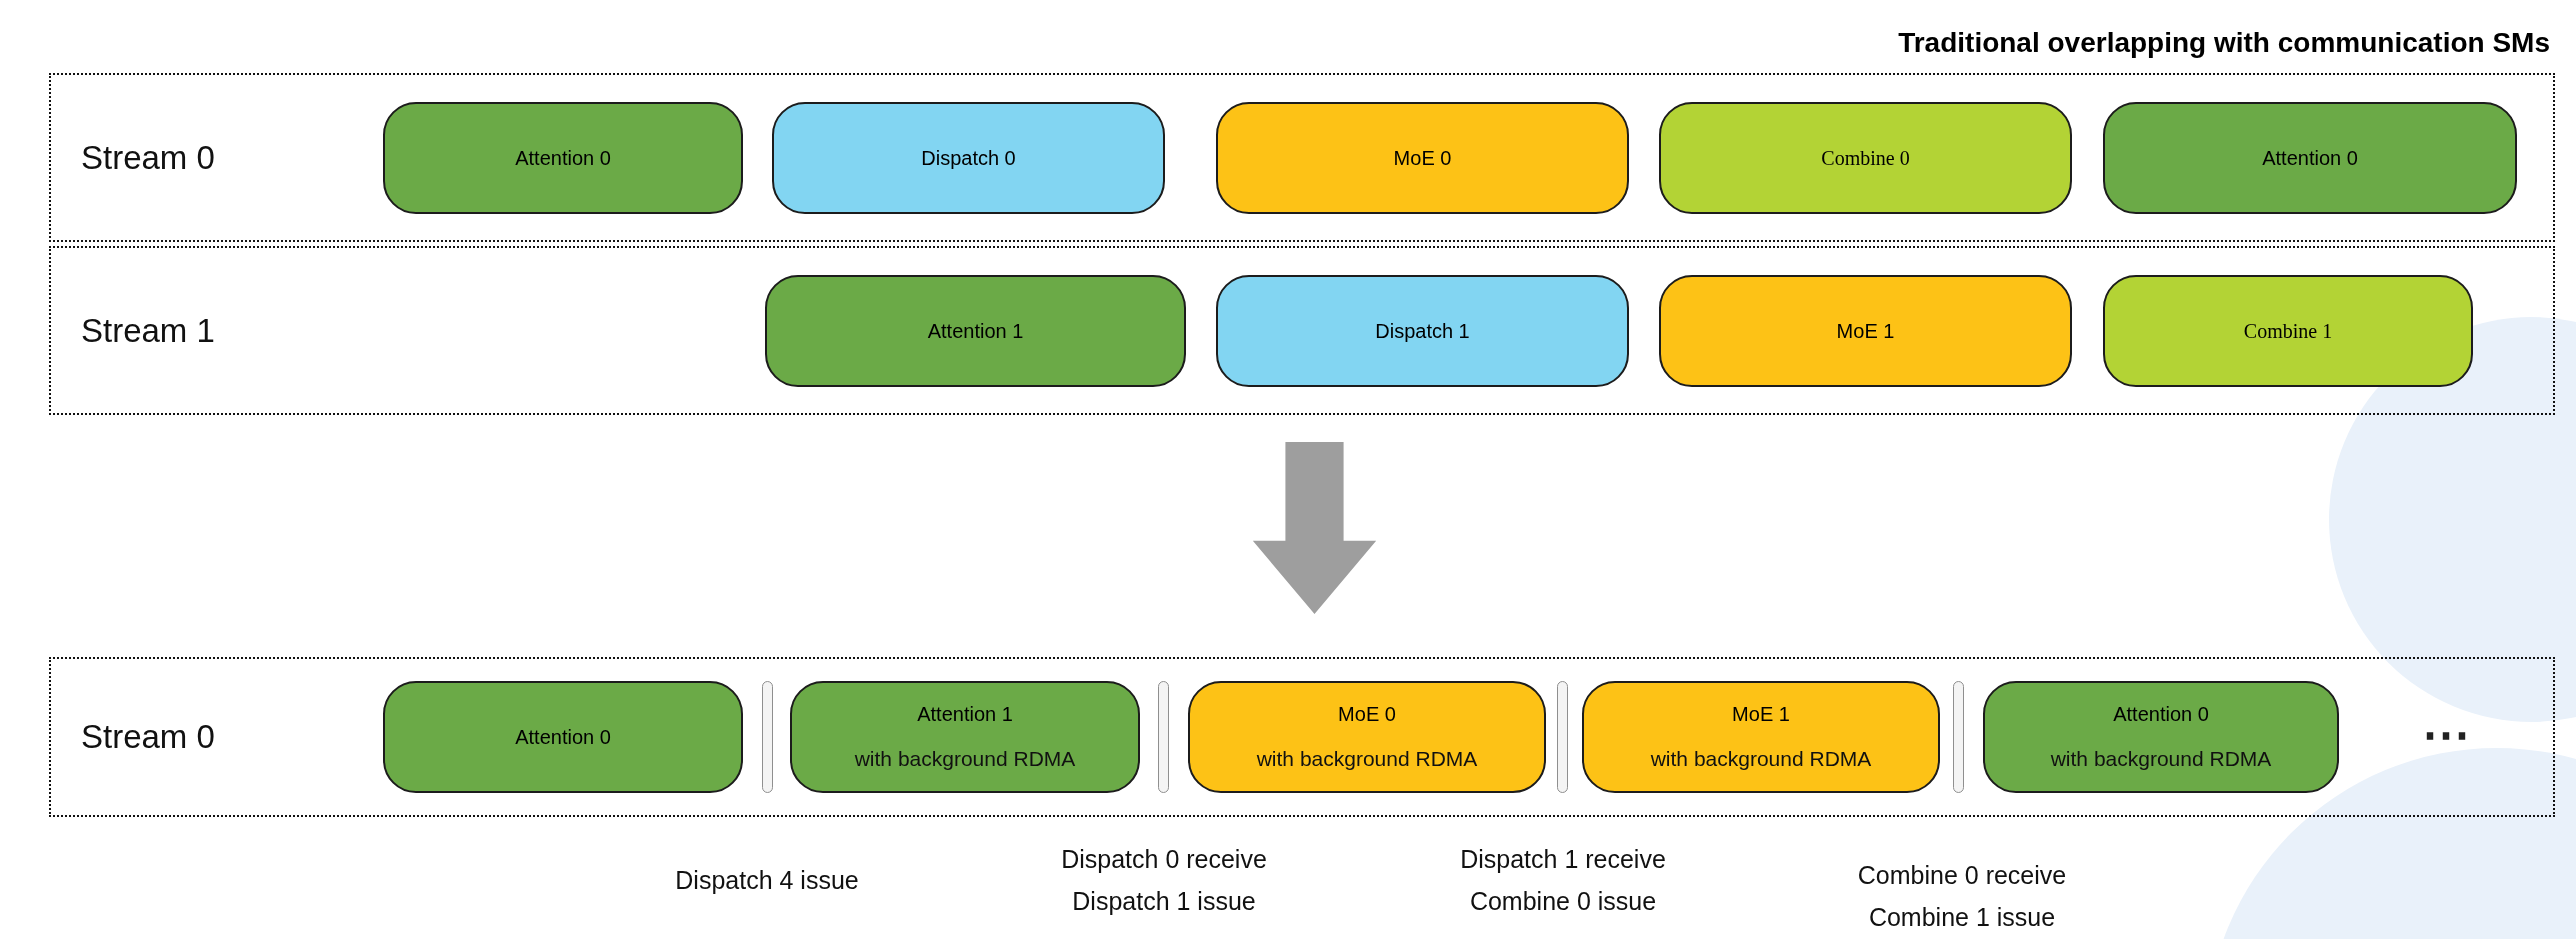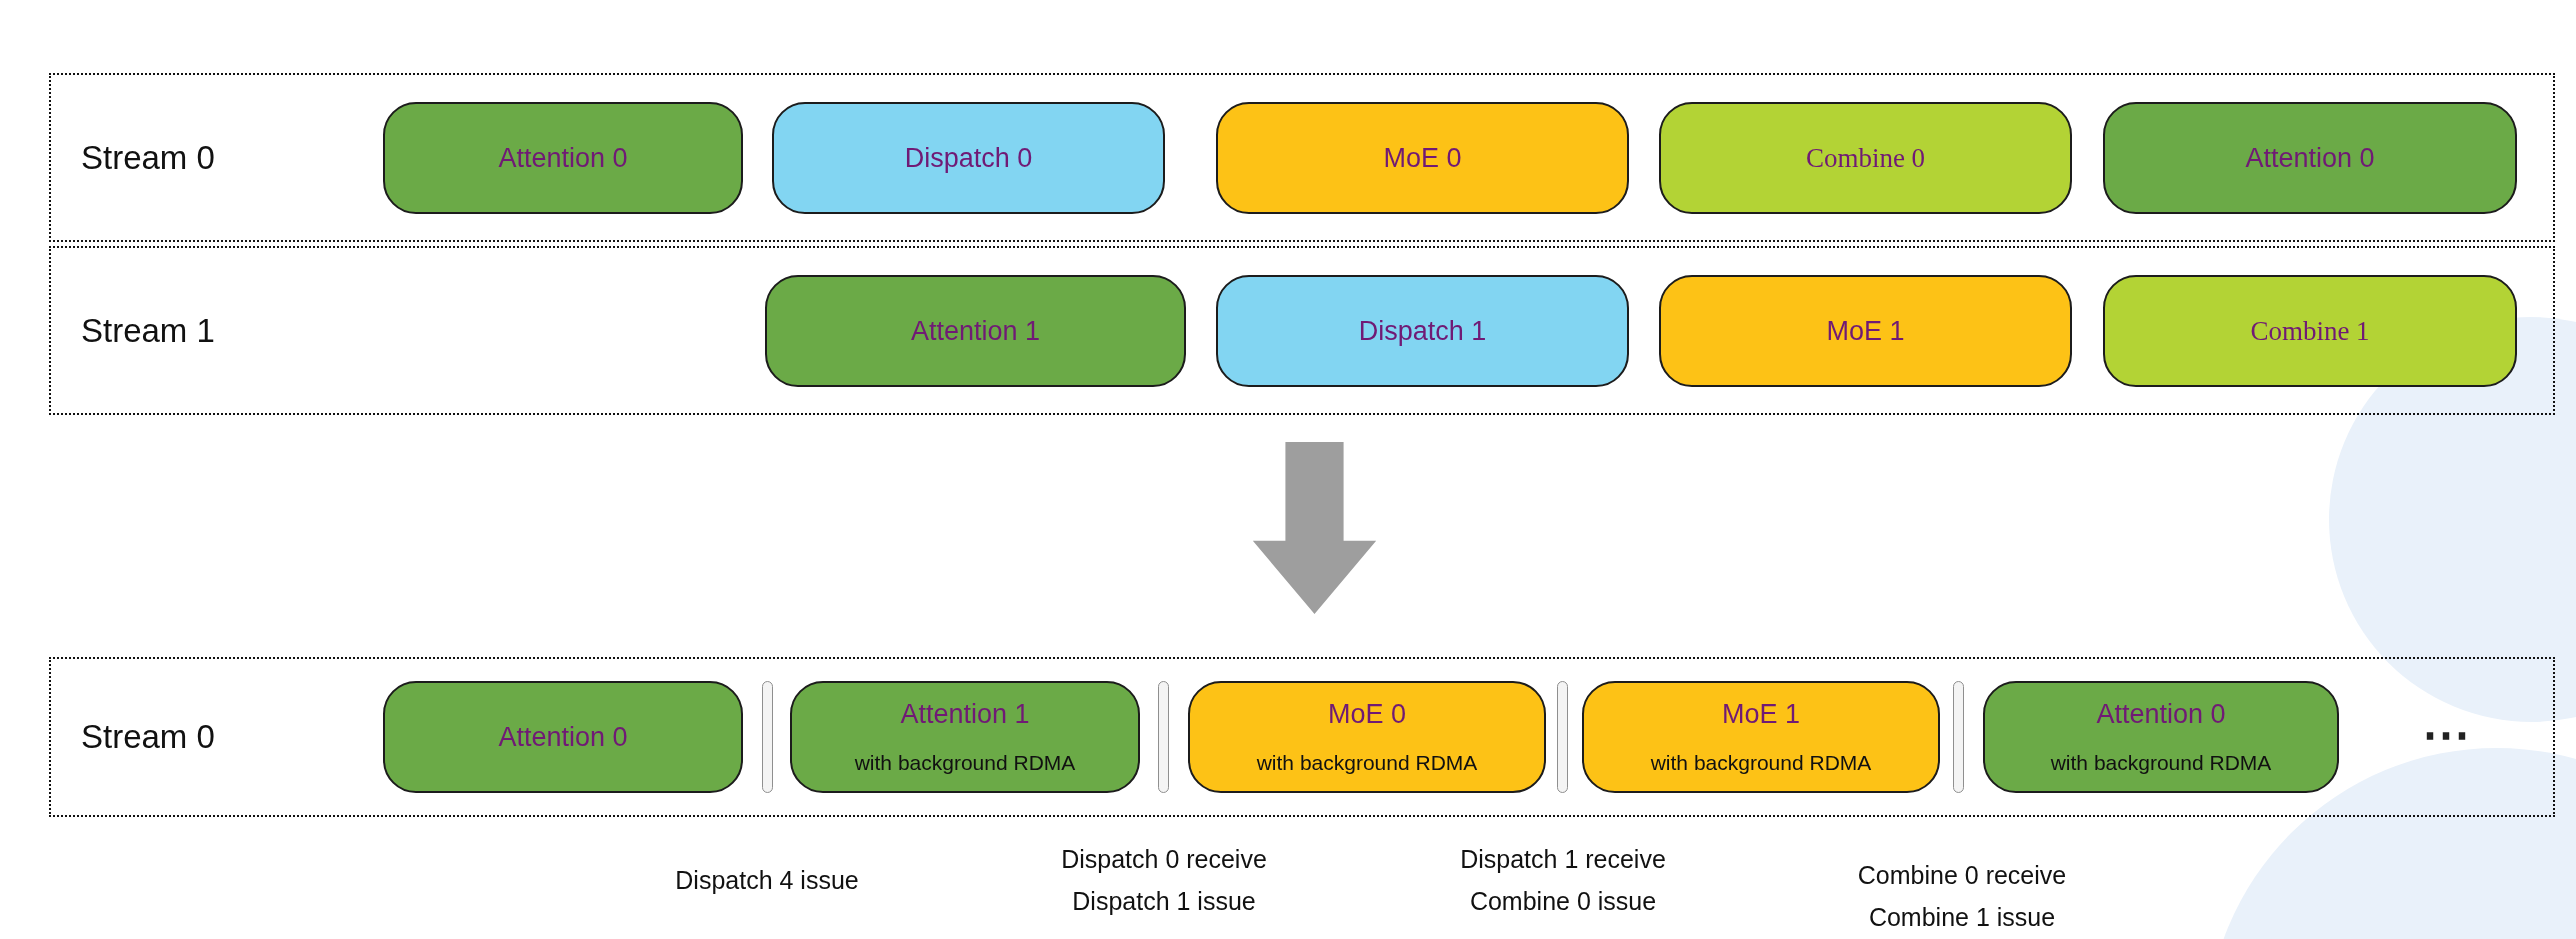--- a/index.html
+++ b/index.html
@@ -28,21 +28,21 @@
   .stream-label {
     position:absolute; left:30px; top:50%; transform:translateY(-50%);
     font-size:33px; color:#111;
   }
 
   .block {
     position:absolute; height:112px; z-index:2;
     border:2.2px solid #1c1c1c; border-radius:33px;
     display:flex; flex-direction:column; align-items:center; justify-content:center;
   }
-  .block .block-label { font-size:27px; color:#701a75; }
+  .block .block-label { font-size:20px; color:#000000; }
   .block .block-sublabel { font-size:21px; color:#111; margin-top:21px; }
   .green  { background:#6BAA47; }
   .blue   { background:#82D5F2; }
   .orange { background:#FDC216; }
   .lime   { background:#B3D335;font-family:Liberation Serif, serif; }
 
   .divider {
     position:absolute; top:681px; width:11.4px; height:112px; z-index:2;
     background:#f4f4f4; border:1.8px solid #8f8f8f; border-radius:7px;
   }
@@ -63,20 +63,21 @@
   }
 </style>
 </head>
 <body>
 
 <div class="page">
 
   <div class="watermark wm1"></div>
   <div class="watermark wm2"></div>
 
+  <div class="title top-title">Traditional overlapping with communication SMs</div>
   <div class="title mid-title">
   </div>
 
   <div class="stream-box" style="top:73px; height:169px;">
     <div class="stream-label">Stream 0</div>
   </div>
 
   <div class="stream-box" style="top:246px; height:169px;">
     <div class="stream-label">Stream 1</div>
   </div>
@@ -99,21 +100,21 @@
 
   <div class="block green" style="left:765px; top:275px; width:421px;">
     <span class="block-label">Attention 1</span>
   </div>
   <div class="block blue" style="left:1216px; top:275px; width:413px;">
     <span class="block-label">Dispatch 1</span>
   </div>
   <div class="block orange" style="left:1659px; top:275px; width:413px;">
     <span class="block-label">MoE 1</span>
   </div>
-  <div class="block lime" style="left:2103px; top:275px; width:414px;">
+  <div class="block lime" style="left:2103px; top:275px; width:370px;">
     <span class="block-label">Combine 1</span>
   </div>
 
   <svg class="arrow" width="141" height="172" viewBox="0 0 160 195">
     <polygon points="47,0 113,0 113,112 150,112 80,195 10,112 47,112" fill="#9E9E9E"></polygon>
   </svg>
 
   <div class="stream-box" style="top:657px; height:160px;">
     <div class="stream-label">Stream 0</div>
   </div>

